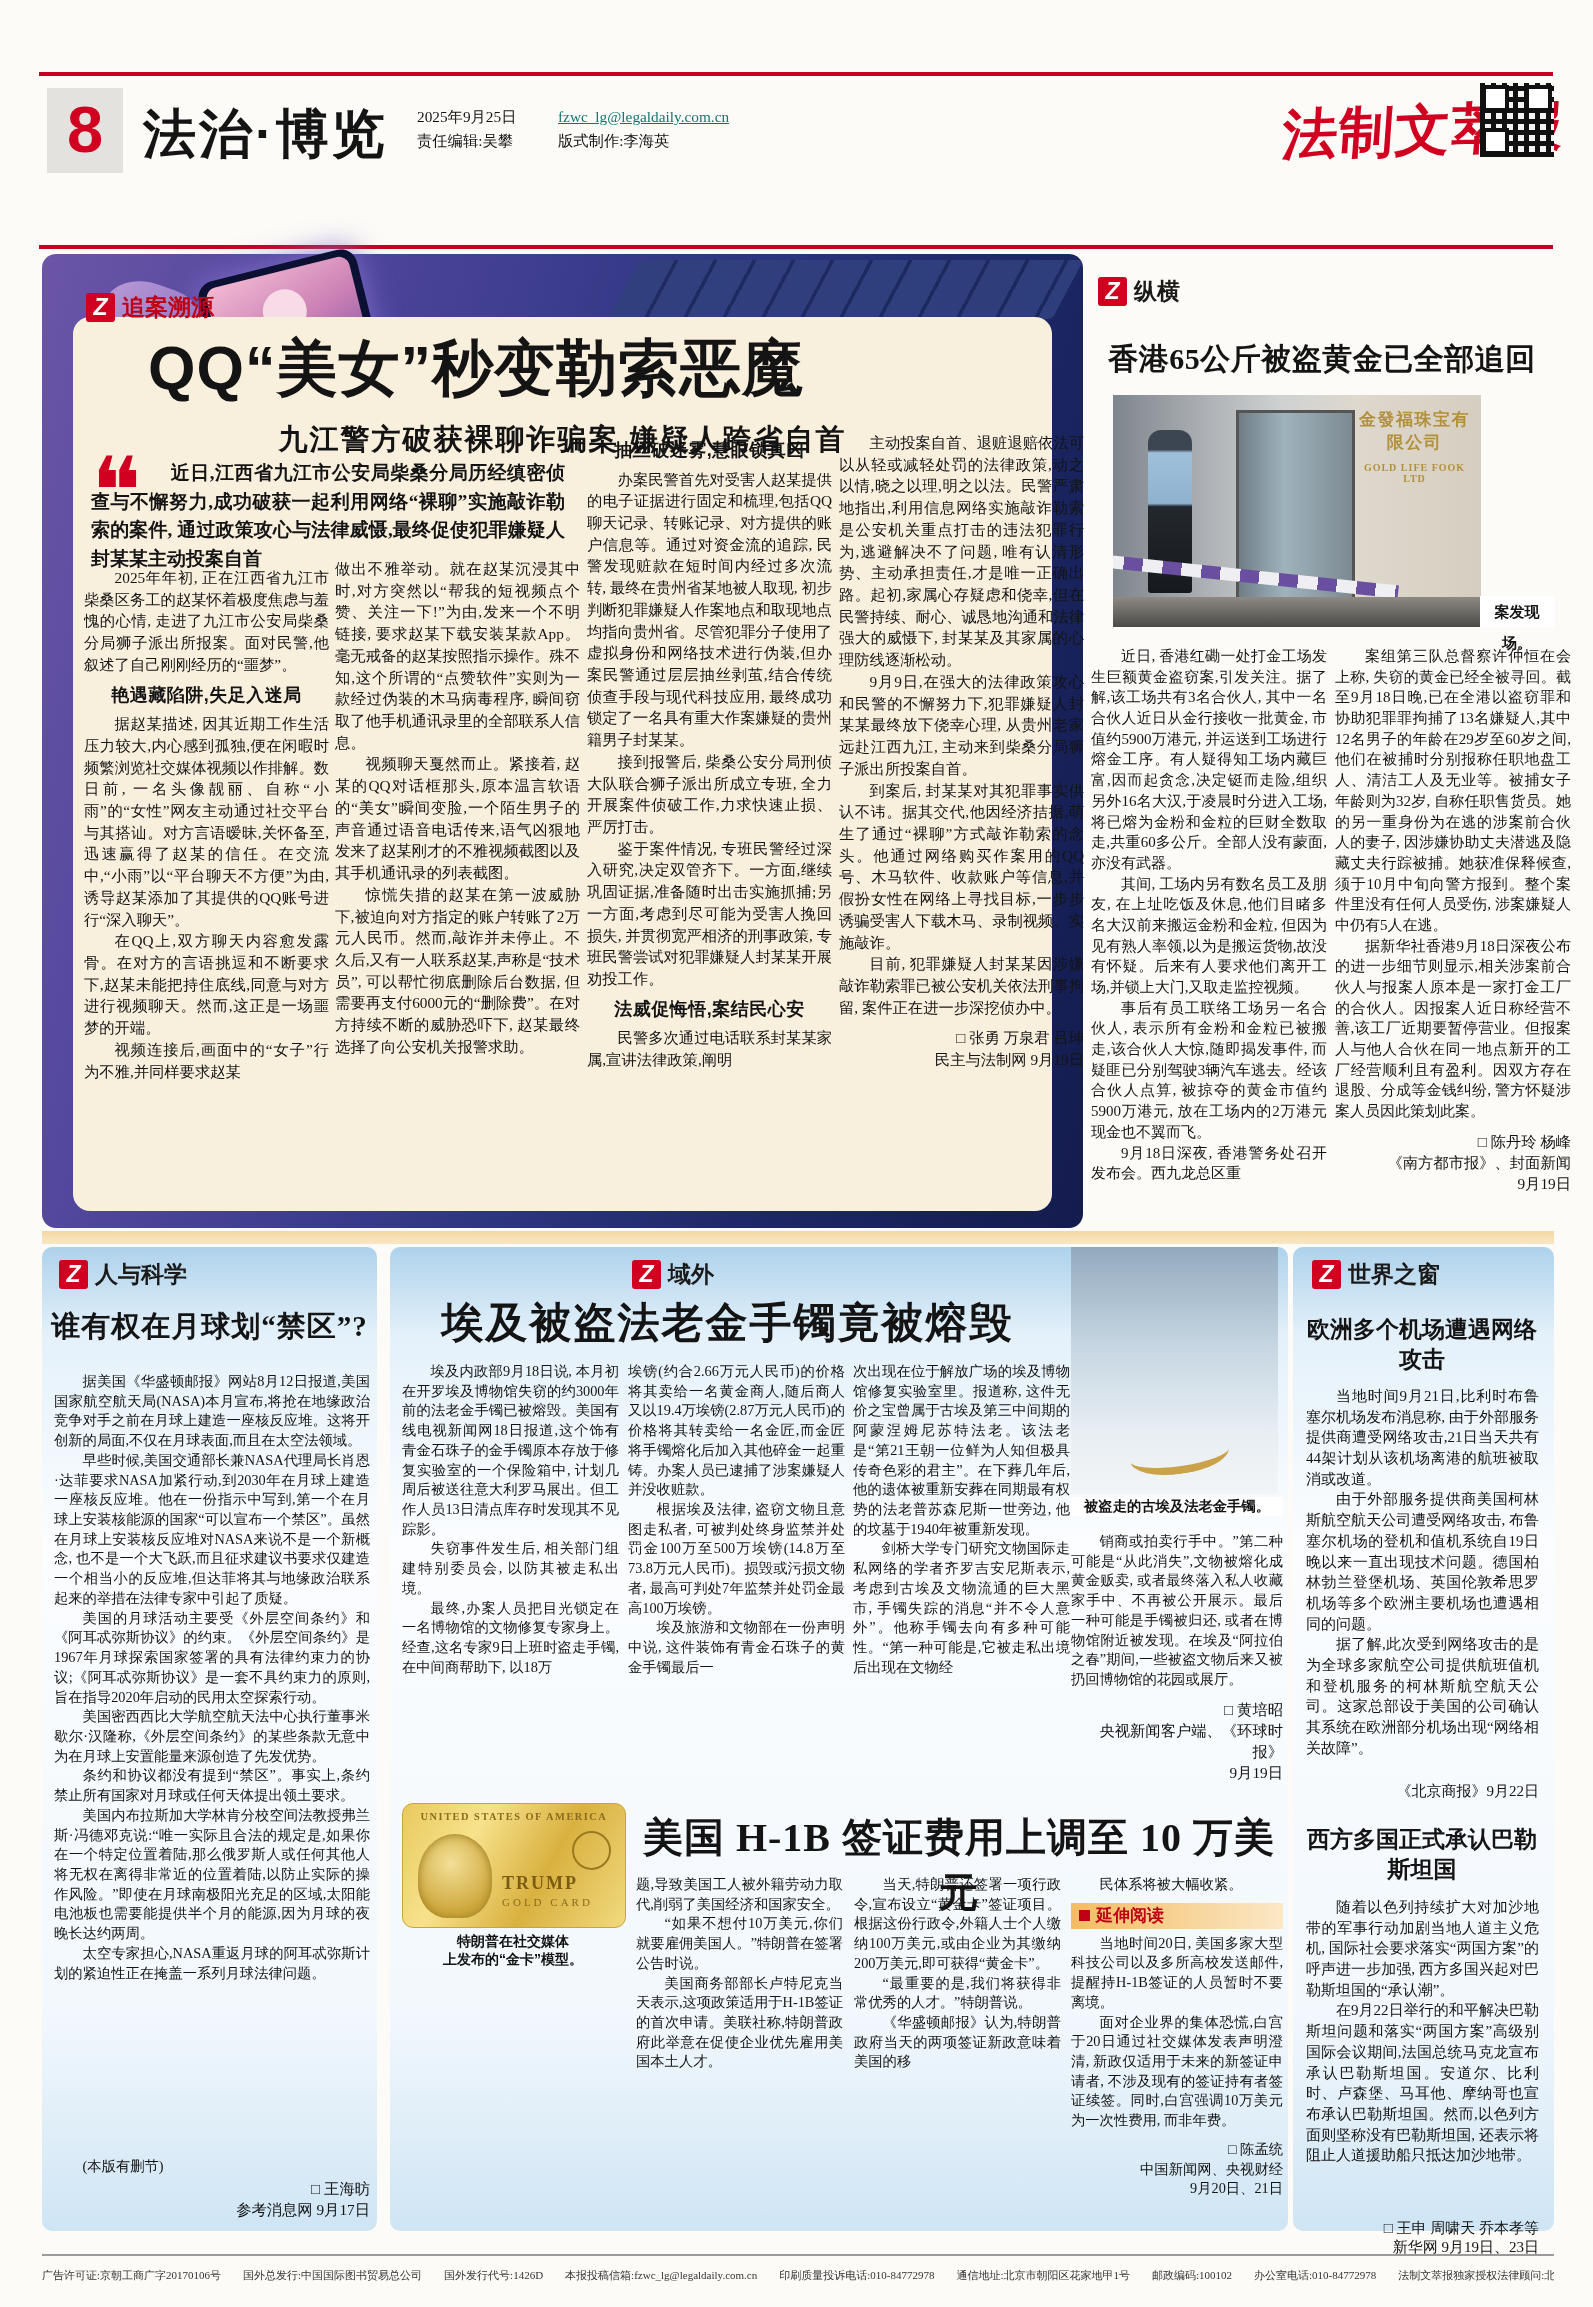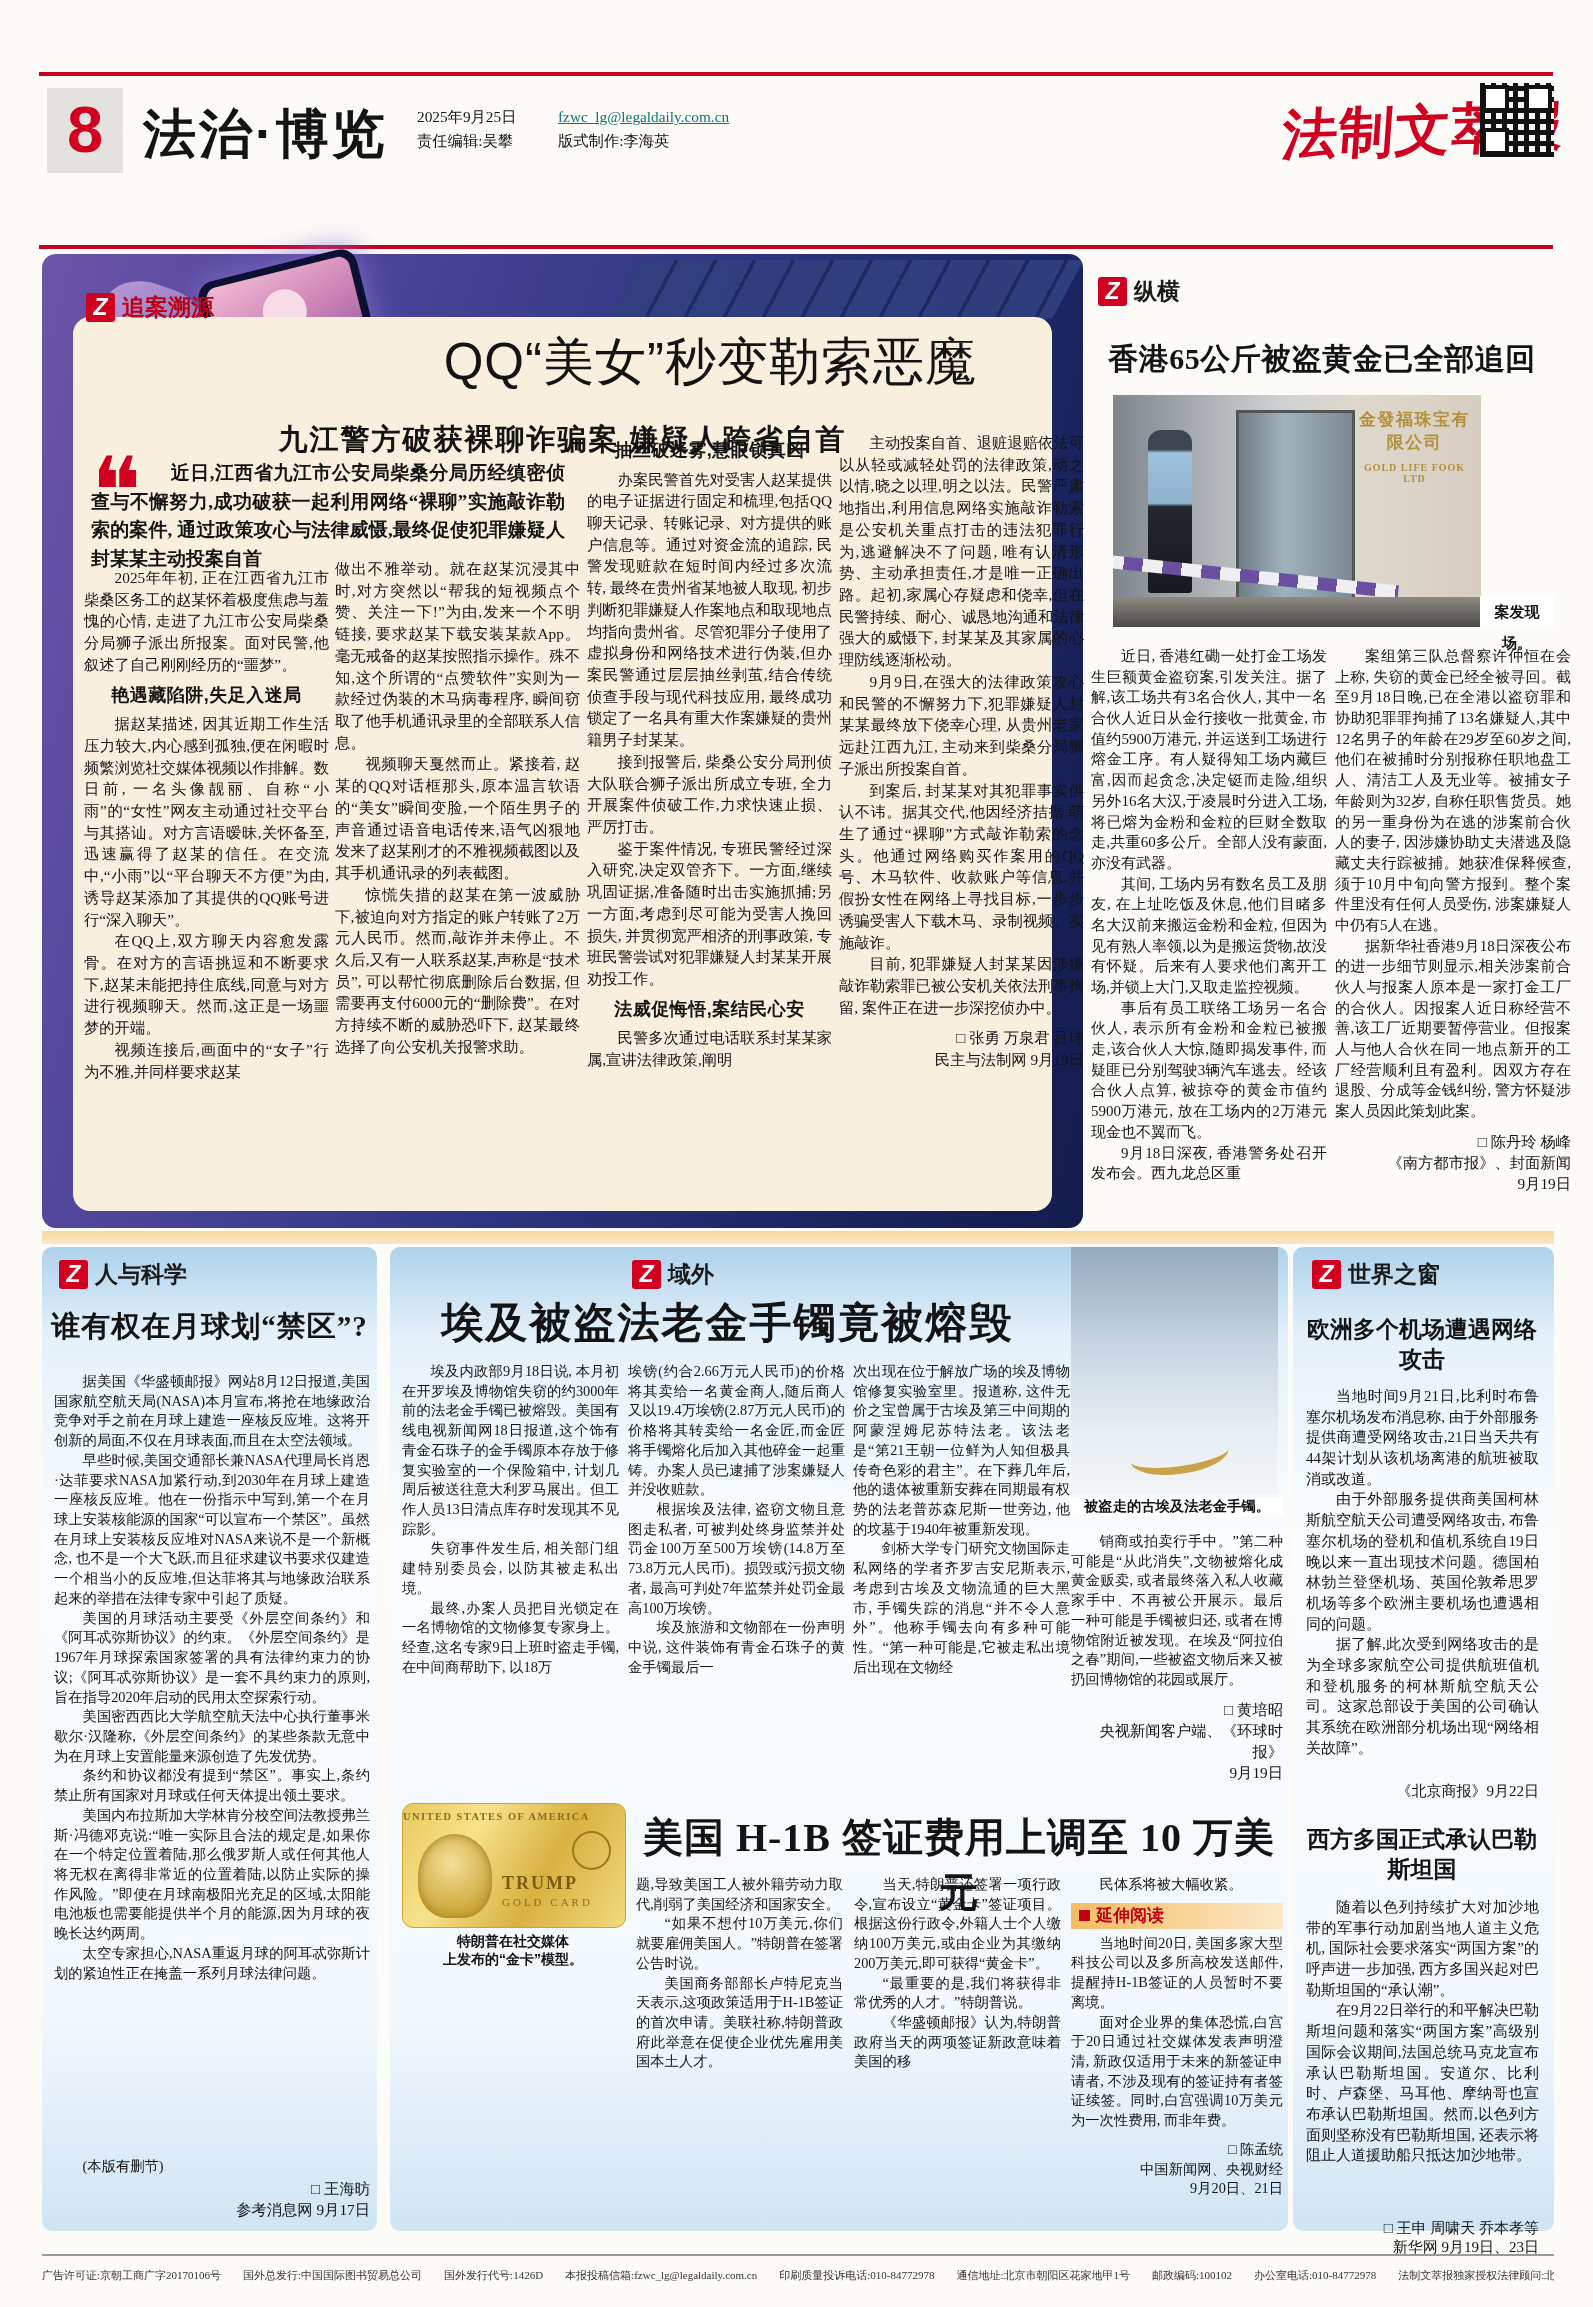--- a/index.html
+++ b/index.html
@@ -20,22 +20,22 @@
       repeating-linear-gradient(90deg,#111 0 5.4px,#f4f4f4 5.4px 11px);}
   .qr i{position:absolute;width:19px;height:19px;border:4.4px solid #111;background:#fff;}
   
   .kicker{display:flex;align-items:center;gap:7px;font-family:"Liberation Sans",sans-serif;
           font-weight:bold;font-size:23px;color:#1a1a1a;}
   .zlogo{display:inline-block;width:29px;height:29px;background:#d20020;color:#fff;
          font-style:italic;font-size:23px;line-height:29px;text-align:center;border-radius:3px;}
   
   .illus{background:linear-gradient(105deg,#6b55a8 0%,#4a4398 28%,#2c357f 55%,#1b2663 78%,#141c4e 100%);border-radius:14px;}
   .cream{background:#f9efdd;border-radius:17px;}
-  .mainhead{font-family:"Liberation Sans",sans-serif;font-weight:normal;font-size:51px;
-            letter-spacing:1px;text-align:right;}
+  .mainhead{font-family:"Liberation Sans",sans-serif;font-weight:bold;font-size:61px;
+            letter-spacing:1px;text-align:left;}
   .mainsub{font-family:"Liberation Sans",sans-serif;font-weight:bold;font-size:29px;text-align:center;letter-spacing:2px;}
   .intro{font-weight:bold;font-size:19px;line-height:1.5;text-align:justify;}
   .bigquote{color:#d20020;font-size:94px;line-height:0.8;font-family:"DejaVu Serif",serif;}
   .col{font-size:15.3px;line-height:1.42;text-align:justify;overflow:hidden;}
   .col p{margin:0;text-indent:2em;}
   .col.cont > p:first-child{text-indent:0;}
   .subh{font-family:"Liberation Sans",sans-serif;font-weight:bold;font-size:18px;
         text-align:center;margin:7px 0 5px 0;letter-spacing:0.5px;}
   .byline{ text-align:right;font-size:15.3px;margin-top:9px;}
   .srcline{text-align:right;font-size:15.3px;}
@@ -236,21 +236,21 @@
   <div class="abs bcol cont" style="left:1071px;top:1532px;width:212px;height:266px;">
     <div>
         <p>销商或拍卖行手中。”第二种可能是“从此消失”,文物被熔化成黄金贩卖, 或者最终落入私人收藏家手中、不再被公开展示。最后一种可能是手镯被归还, 或者在博物馆附近被发现。在埃及“阿拉伯之春”期间,一些被盗文物后来又被扔回博物馆的花园或展厅。</p>
       </div>
     <div class="byline">□ 黄培昭</div>
     <div class="srcline">央视新闻客户端、《环球时报》</div>
     <div class="srcline">9月19日</div>
   </div>
 
   <div class="abs goldcard" style="left:402px;top:1803px;width:222px;height:123px;">
-    <div style="color:#8a6d1f;font-size:10.4px;font-weight:bold;letter-spacing:1.5px;margin-top:7px;">UNITED STATES OF AMERICA</div>
+    <div style="text-align:center;color:#8a6d1f;font-size:10.4px;font-weight:bold;letter-spacing:1.5px;margin-top:7px;">UNITED STATES OF AMERICA</div>
     <div class="abs" style="left:15px;top:30px;width:74px;height:84px;border-radius:50% 50% 40% 40%;background:radial-gradient(circle at 45% 35%,#f2df96,#cfa93e 70%);box-shadow:inset 0 0 10px #9a7a20;"></div>
     <div class="abs" style="right:14px;top:27px;width:35px;height:35px;border:2.5px solid #9a7a20;border-radius:50%;"></div>
     <div class="abs" style="left:99px;top:69px;color:#7a5c12;font-size:18px;font-weight:bold;letter-spacing:2px;">TRUMP</div>
     <div class="abs" style="left:99px;top:92px;color:#8a6d1f;font-size:11px;letter-spacing:3px;">GOLD CARD</div>
   </div>
   <div class="abs cap" style="left:402px;top:1932px;width:222px;font-size:14px;line-height:1.3;background:transparent;">
     <div>特朗普在社交媒体</div>
     <div>上发布的“金卡”模型。</div>
   </div>
   <div class="abs" style="left:636px;top:1810px;width:646px;font-weight:bold;font-size:40px;text-align:center;letter-spacing:1px;">美国 H-1B 签证费用上调至 10 万美元</div>

